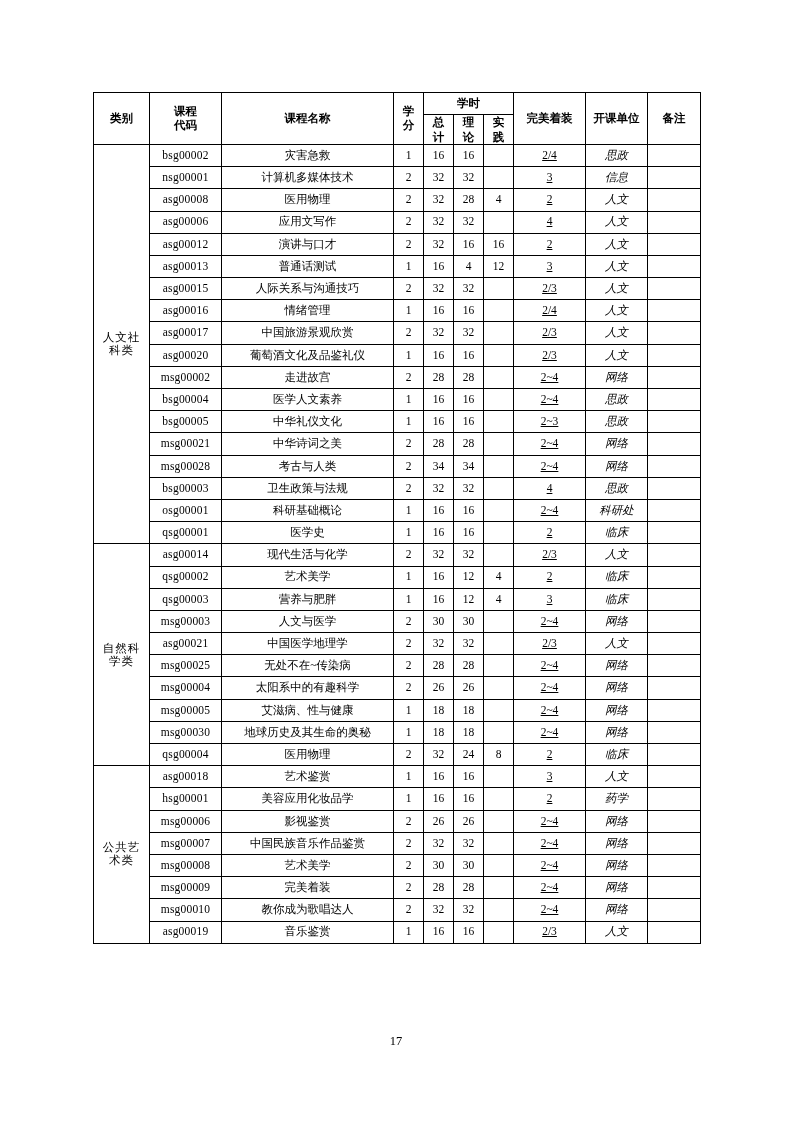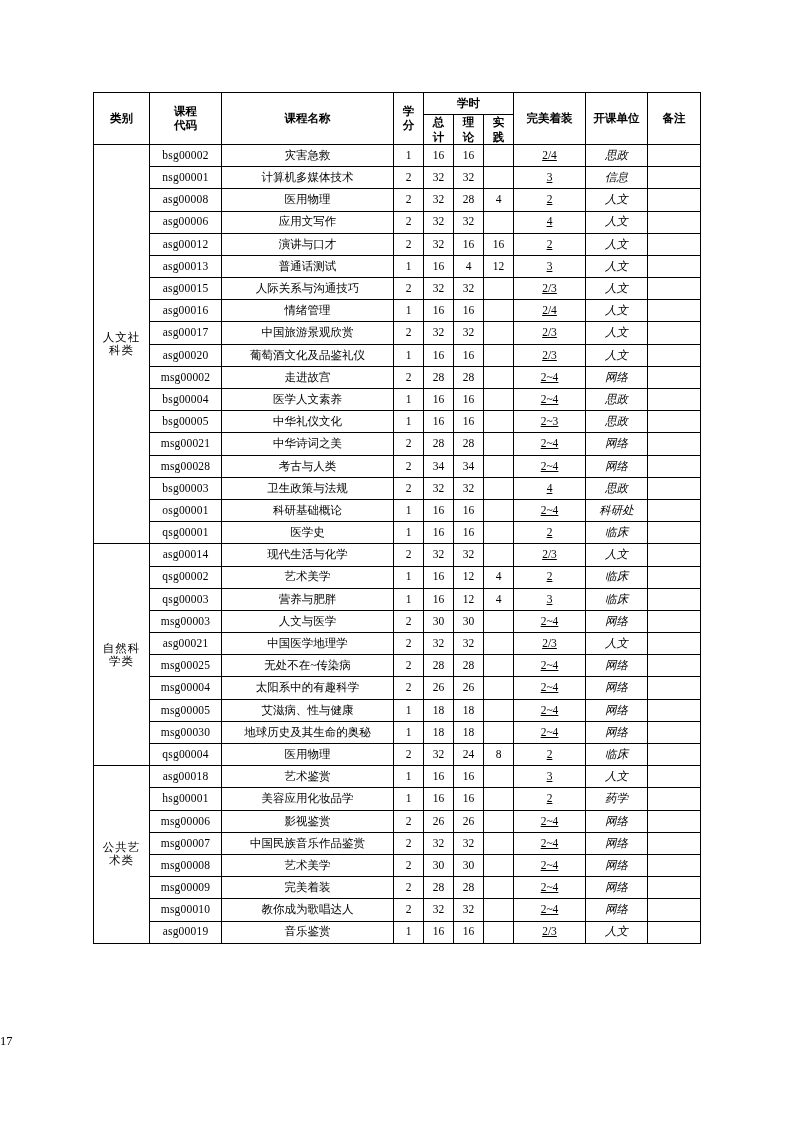--- a/index.html
+++ b/index.html
@@ -87,20 +87,21 @@
   }
   td.unit-cell {
     font-size: 12.5px;
     font-style: italic;
   }
   .page-number {
     position: absolute;
     left: 0;
     right: 0;
     top: 1034px;
+    text-align: center;
     font-size: 12.5px;
     font-family: "Liberation Serif", serif;
   }
 </style>
 </head>
 <body>
 
 <div class="page">
   <div class="table-wrap">
     <table class="course-table">

